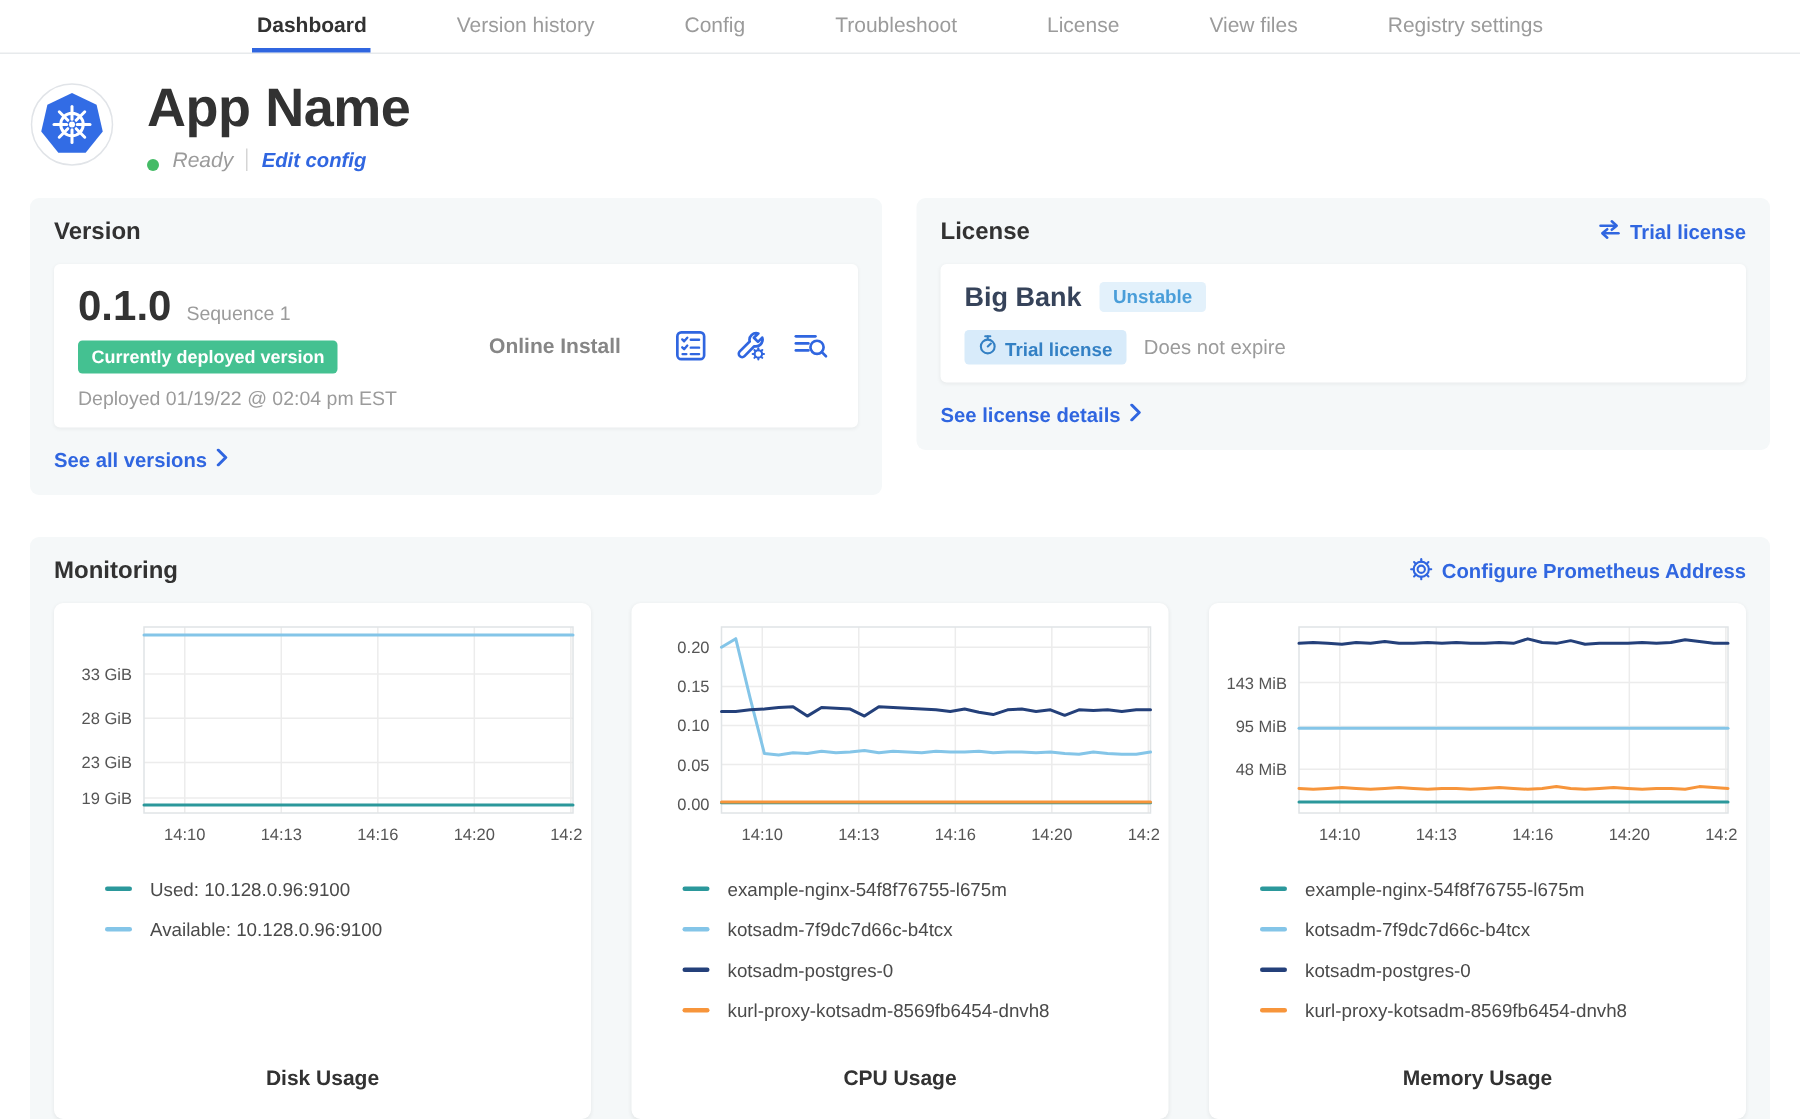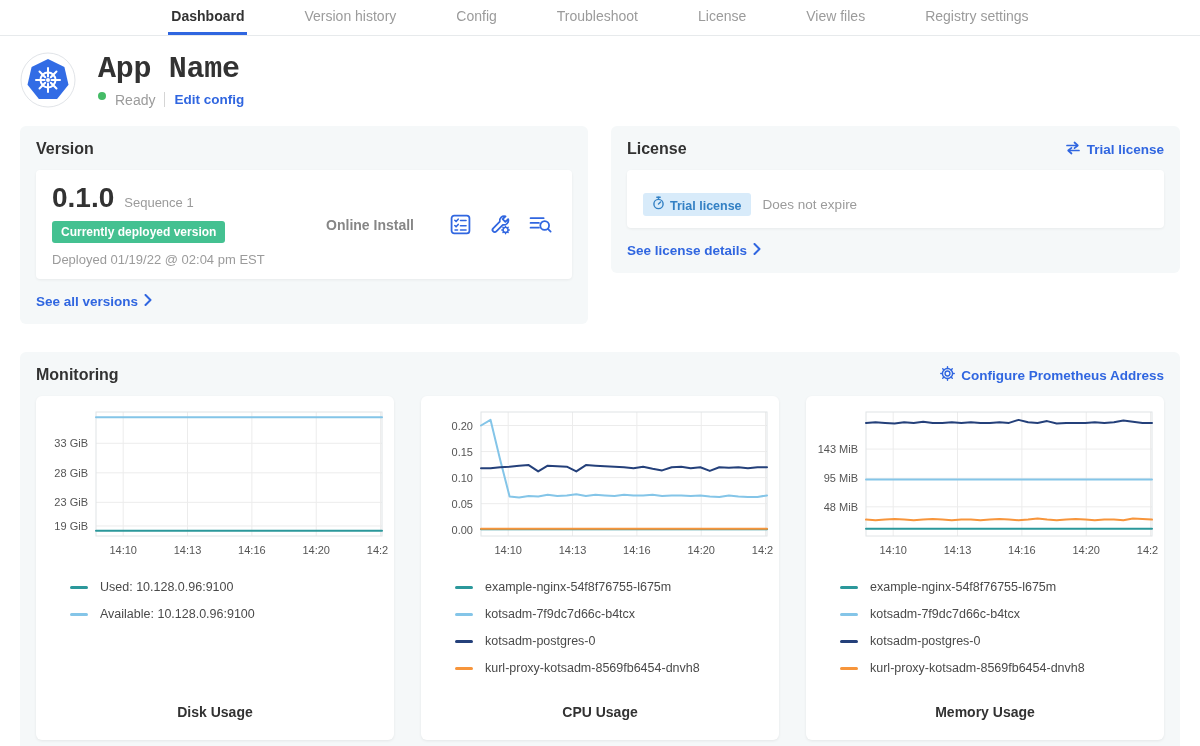--- a/index.html
+++ b/index.html
@@ -19,22 +19,22 @@
     display:flex; align-items:center; padding:0 3px;
     font-size:14px; color:#9b9b9b; cursor:pointer;
     border-bottom:3px solid transparent; white-space:nowrap;
   }
   .tab.active { color:#323232; font-weight:600; border-bottom-color:#3066e0; }
 
   
   .app-header { display:flex; align-items:center; gap:22px; padding:16px 20px 6px 20px; }
   .app-icon-wrap { width:56px; height:56px; flex:none; }
   .app-head-text {}
-  .app-title { font-size:30px; font-weight:700; letter-spacing:-0.3px; line-height:1.1;font-family:Liberation Mono, monospace; }
-  .app-status-row { display:flex; align-items:flex-start; gap:9px; margin-top:6px; }
+  .app-title { font-size:36px; font-weight:700; letter-spacing:-0.3px; line-height:1.1; }
+  .app-status-row { display:flex; align-items:flex-end; gap:9px; margin-top:6px;font-style:italic; }
   .status-dot { width:8px; height:8px; border-radius:50%; background:#44bb66; }
   .status-text { font-size:14px; color:#9b9b9b; }
   .vdiv { width:1px; height:15px; background:#d5d5d5; }
   .link {
     color:#3066e0; font-size:13.5px; font-weight:600; cursor:pointer;
     display:inline-flex; align-items:center; gap:6px; text-decoration:none; white-space:nowrap;
   }
   .link svg { flex:none; }
 
   
@@ -224,20 +224,24 @@
               <path d="M14,9.5 L4,9.5"></path>
               <polyline points="6.5,6.8 3.2,9.5 6.5,12.5"></polyline>
             </g>
           </svg>
         </span>
         <span>Trial license</span>
       </a>
     </div>
 
     <div class="inner">
+      <div class="lic-name-row">
+        <span class="lic-name">Big Bank</span>
+        <span class="badge-unstable">Unstable</span>
+      </div>
       <div class="lic-row2">
         <span class="badge-trial">
           <span>
             <svg width="13" height="14" viewBox="0 0 13 14">
               <g stroke="#3380c4" stroke-width="1.4" fill="none" stroke-linecap="round">
                 <circle cx="6.5" cy="8" r="4.6"></circle>
                 <line x1="6.5" y1="1.2" x2="6.5" y2="3"></line>
                 <line x1="4.8" y1="1.2" x2="8.2" y2="1.2"></line>
                 <line x1="6.5" y1="8" x2="8.6" y2="6"></line>
               </g>

